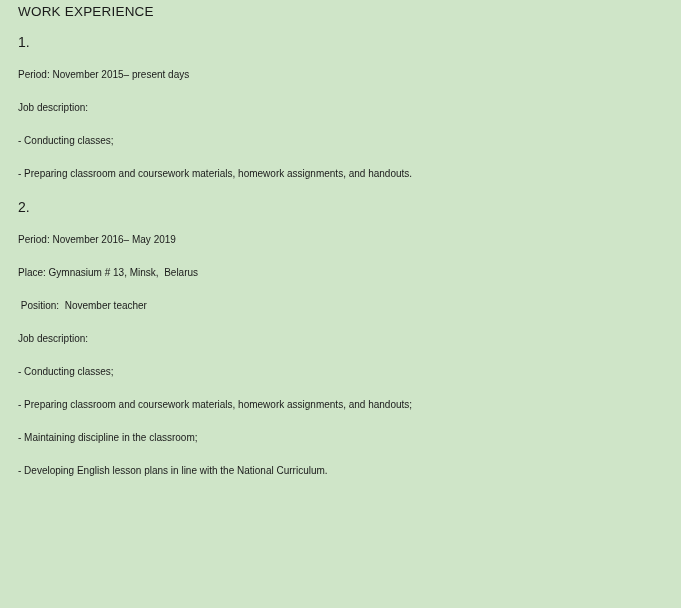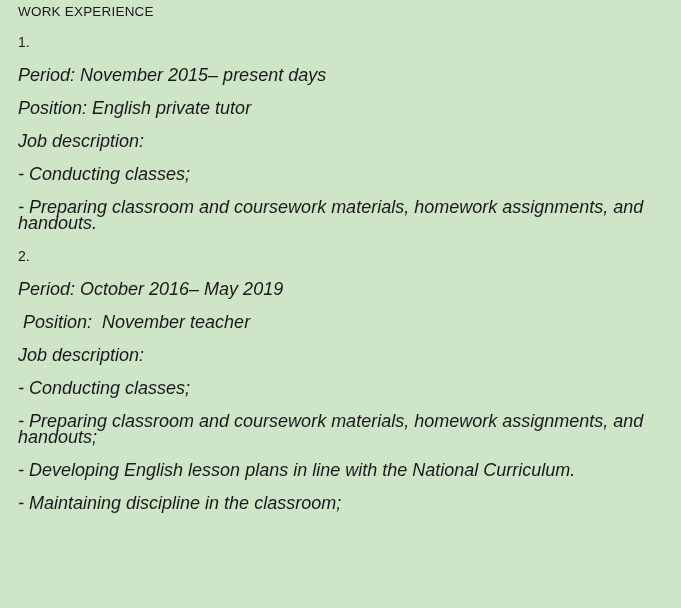--- a/index.html
+++ b/index.html
@@ -21,52 +21,51 @@
     padding: 4px 18px 0 18px;
     background: #cfe5c8;
   }
   .section-title {
     font-size: 13.5px;
     line-height: 16px;
     margin: 0 0 14px 0;
     letter-spacing: 0.2px;
   }
   .line {
-    font-size: 18px;
+    font-size: 10px;
     line-height: 16px;
     margin: 0 0 17px 0;
     white-space: pre-wrap;
-    font-style: italic;
   }
   .entry-number {
     font-size: 14px;
     line-height: 16px;
     margin: 0 0 17px 0;
   }
 </style>
 </head>
 <body>
 
 <div class="page">
 
   <div class="section-title">WORK EXPERIENCE</div>
 
   <div>
     <div class="entry-number">1.</div>
     <div class="line">Period: November 2015– present days</div>
-    <div class="line">Position: English private tutor</div>
     <div class="line">Job description:</div>
     <div class="line">- Conducting classes;</div>
     <div class="line">- Preparing classroom and coursework materials, homework assignments, and handouts.</div>
   </div>
 
   <div>
     <div class="entry-number gap-before">2.</div>
-    <div class="line">Period: October 2016– May 2019</div>
+    <div class="line">Period: November 2016– May 2019</div>
+    <div class="line">Place: Gymnasium # 13, Minsk,  Belarus</div>
     <div class="line"> Position:  November teacher</div>
     <div class="line">Job description:</div>
     <div class="line">- Conducting classes;</div>
     <div class="line">- Preparing classroom and coursework materials, homework assignments, and handouts;</div>
+    <div class="line">- Maintaining discipline in the classroom;</div>
     <div class="line">- Developing English lesson plans in line with the National Curriculum.</div>
-    <div class="line">- Maintaining discipline in the classroom;</div>
   </div>
 
 </div>
 
 </body></html>

